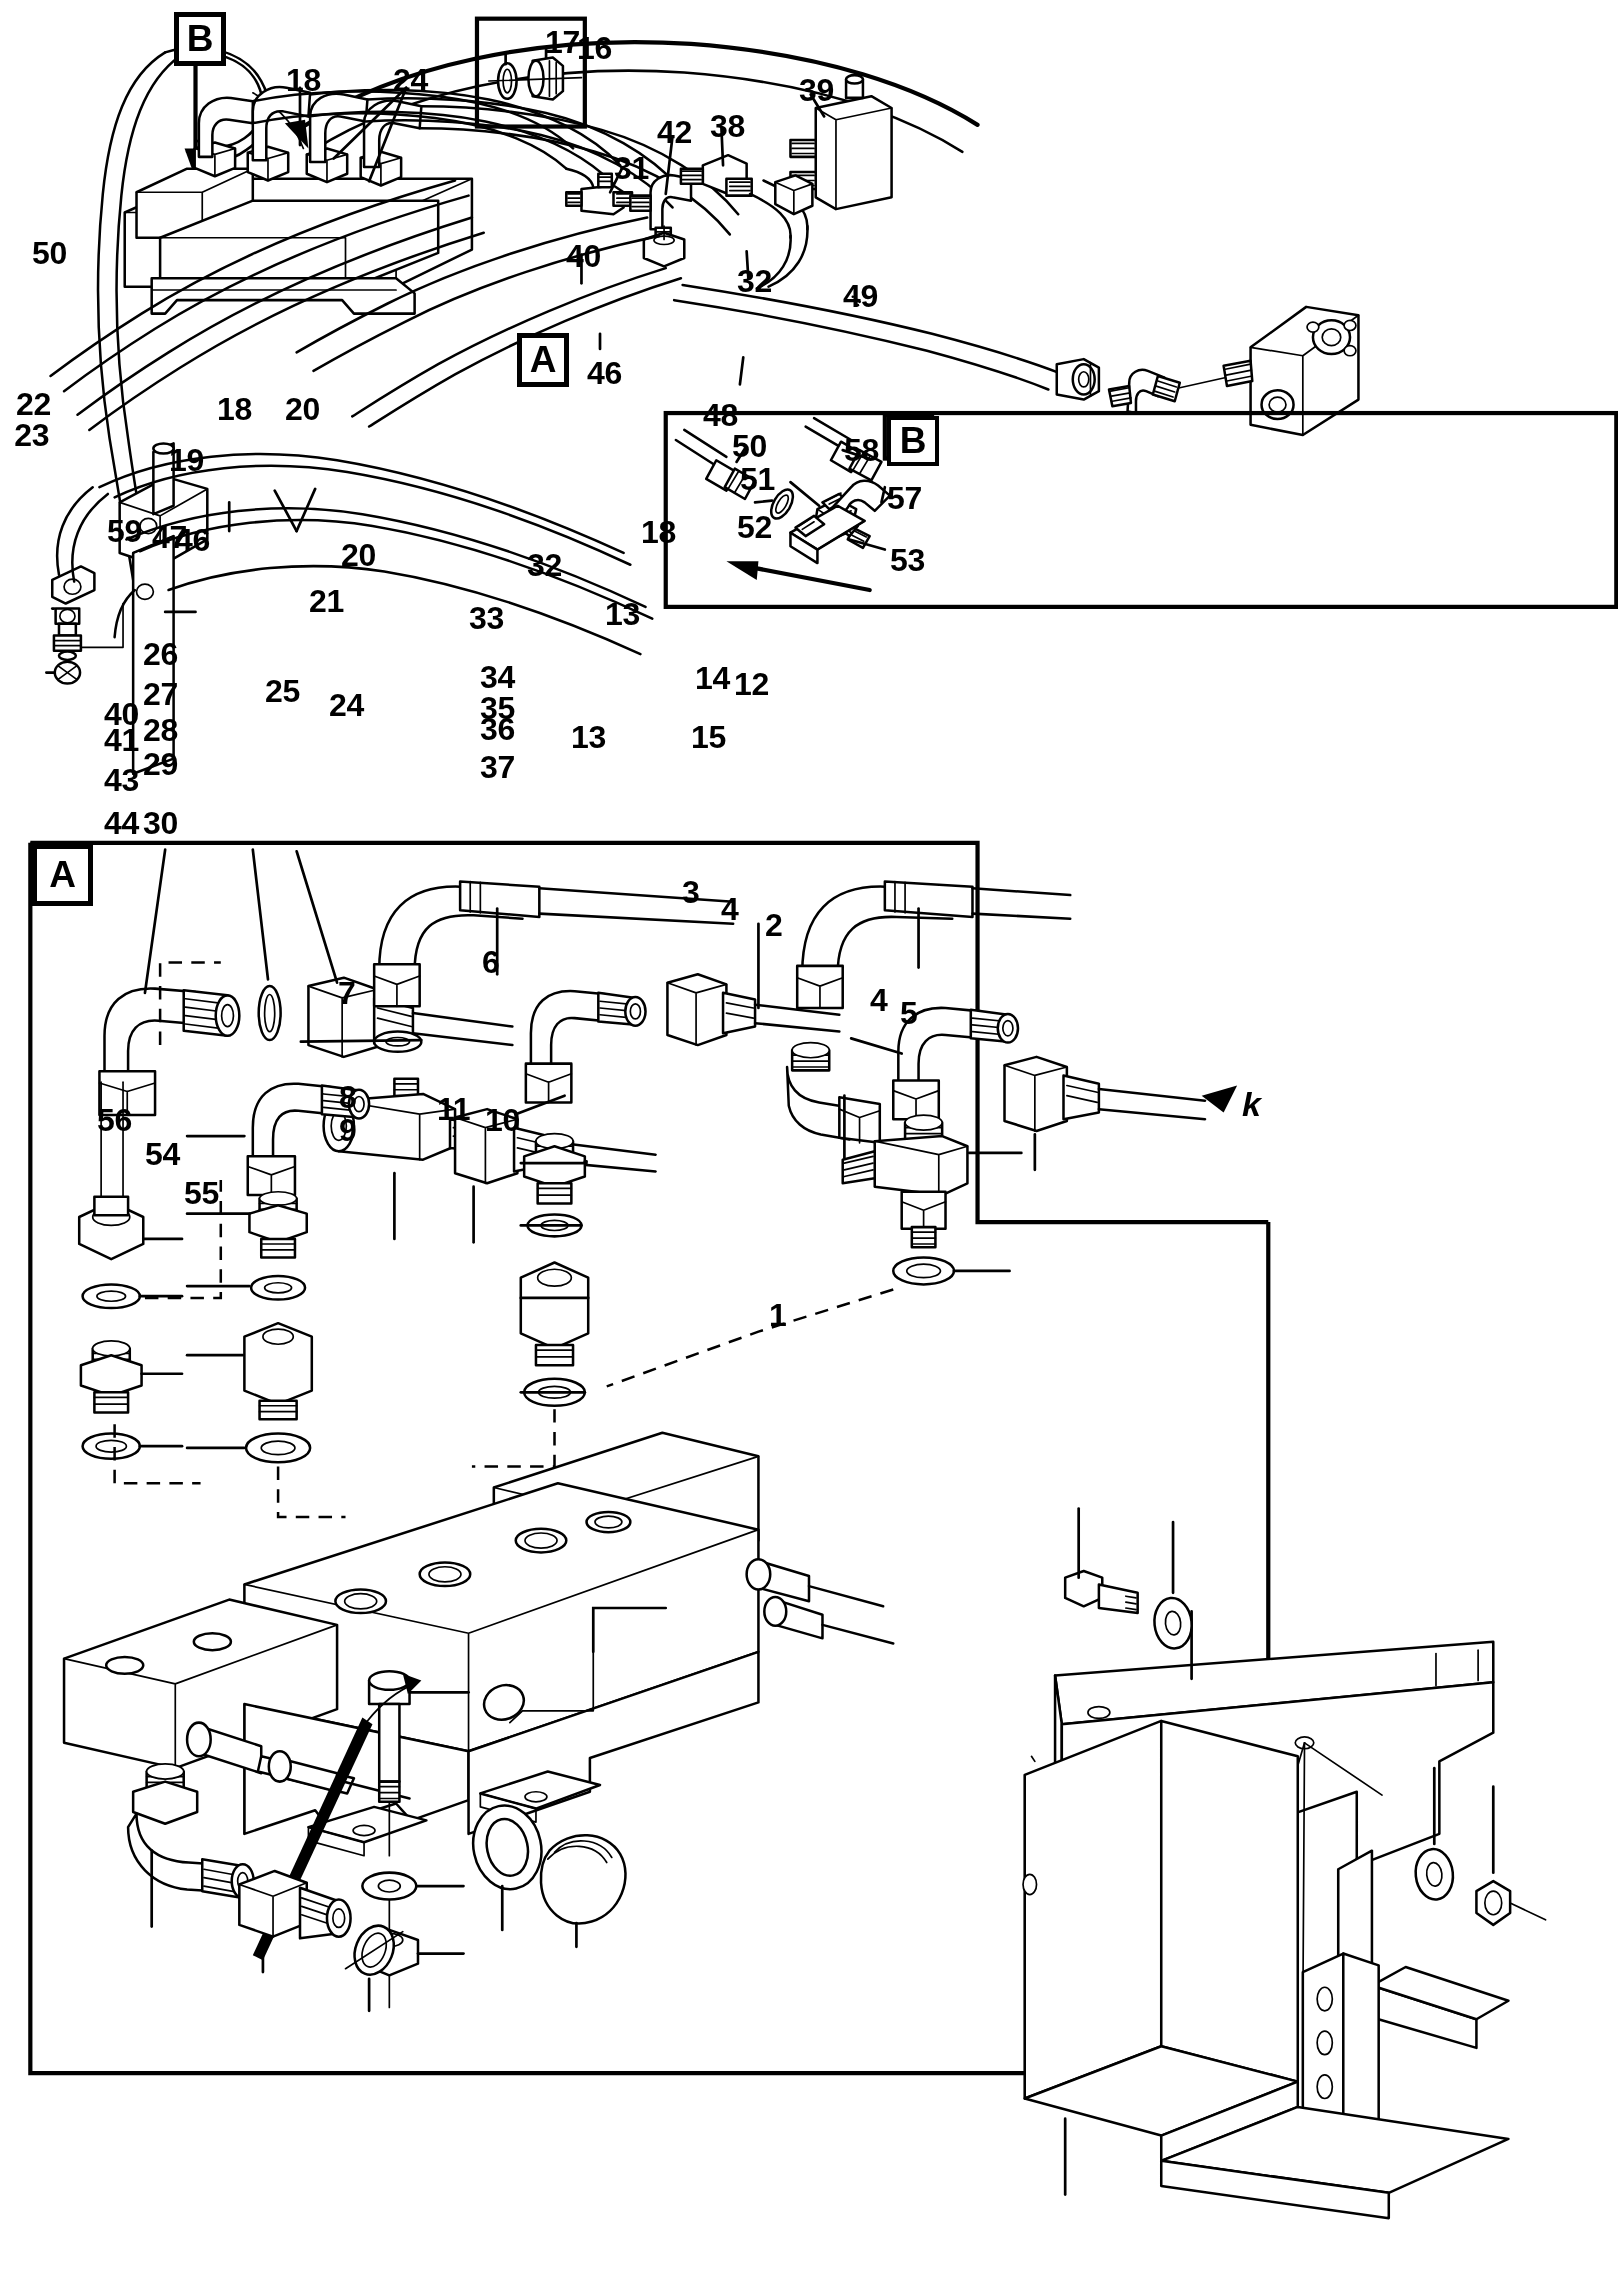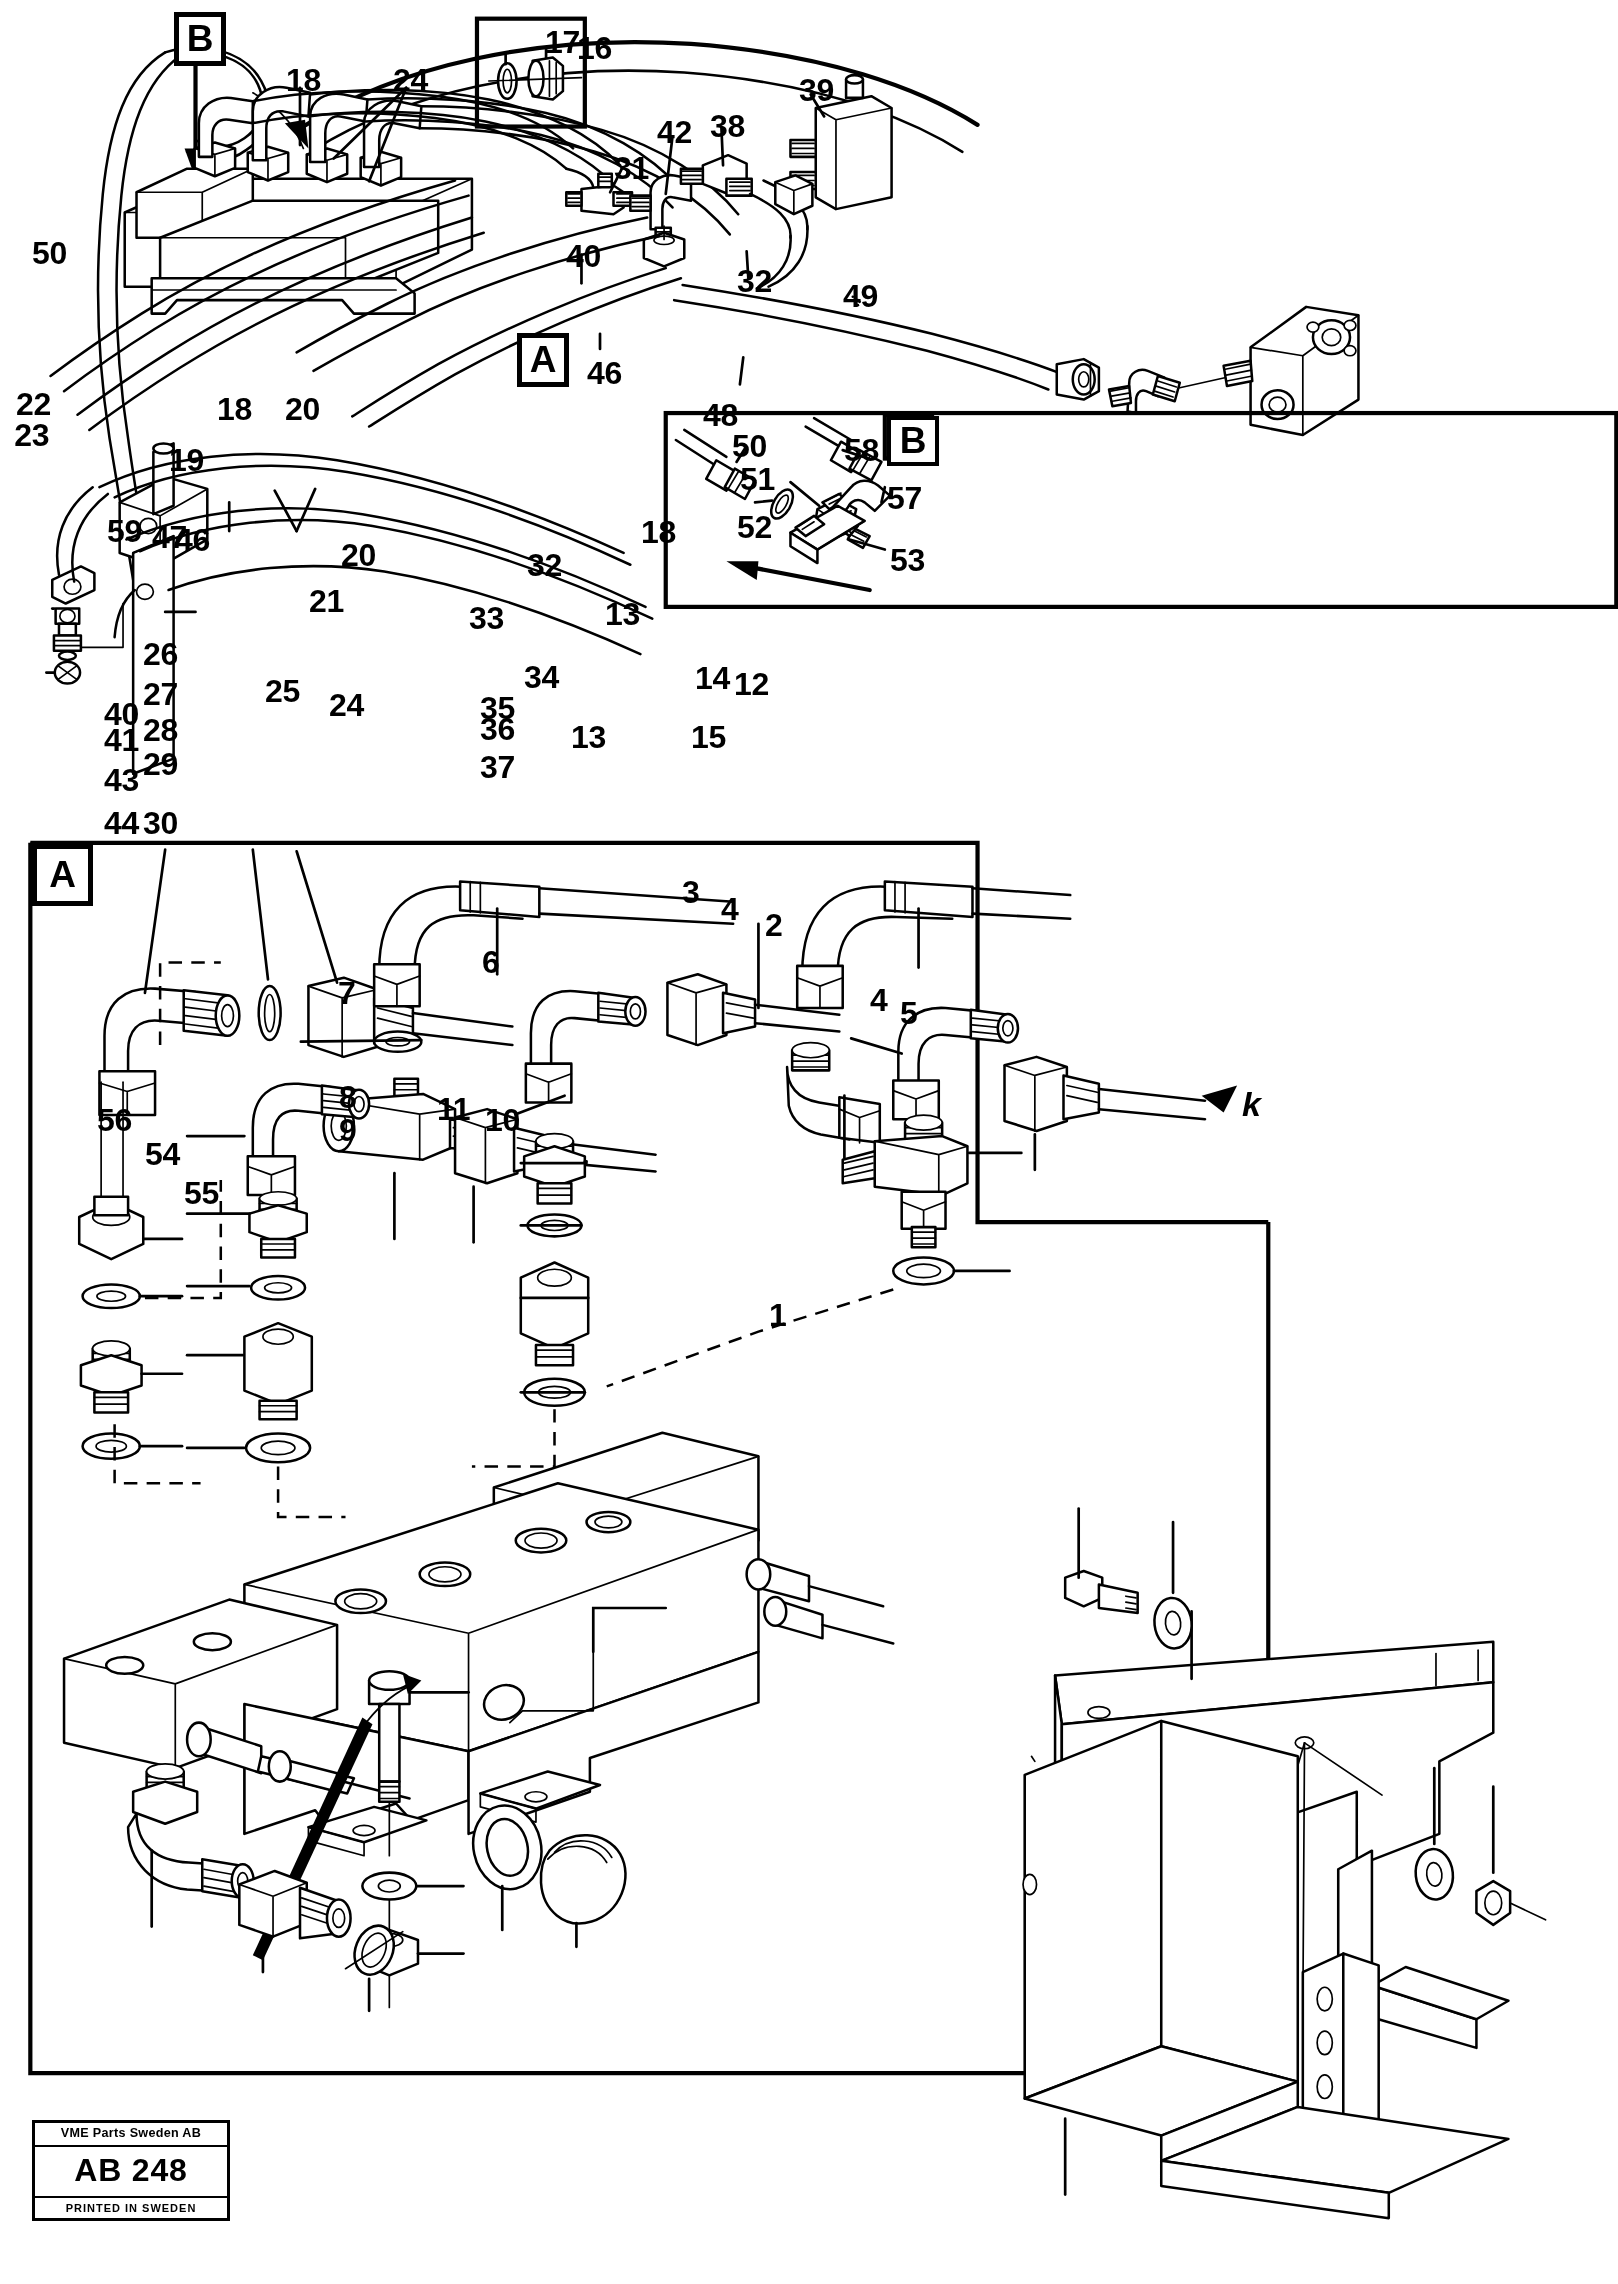--- a/index.html
+++ b/index.html
@@ -879,21 +879,21 @@
       <div class="callout n" style="left: 175px; top: 524px;">46</div>
       <div class="callout n" style="left: 341px; top: 539px;">20</div>
       <div class="callout n" style="left: 309px; top: 585px;">21</div>
       <div class="callout n" style="left: 527px; top: 549px;">32</div>
       <div class="callout n" style="left: 641px; top: 516px;">18</div>
       <div class="callout n" style="left: 469px; top: 602px;">33</div>
       <div class="callout n" style="left: 605px; top: 598px;">13</div>
       <div class="callout n" style="left: 143px; top: 638px;">26</div>
       <div class="callout n" style="left: 265px; top: 675px;">25</div>
       <div class="callout n" style="left: 329px; top: 689px;">24</div>
-      <div class="callout n" style="left: 480px; top: 661px; margin-left: 44px;">34</div>
+      <div class="callout n" style="left: 480px; top: 661px;">34</div>
       <div class="callout n" style="left: 695px; top: 662px;">14</div>
       <div class="callout n" style="left: 734px; top: 668px;">12</div>
       <div class="callout n" style="left: 143px; top: 678px;">27</div>
       <div class="callout n" style="left: 104px; top: 698px;">40</div>
       <div class="callout n" style="left: 480px; top: 692px;">35</div>
       <div class="callout n" style="left: 104px; top: 724px;">41</div>
       <div class="callout n" style="left: 143px; top: 714px;">28</div>
       <div class="callout n" style="left: 571px; top: 721px;">13</div>
       <div class="callout n" style="left: 691px; top: 721px;">15</div>
       <div class="callout n" style="left: 480px; top: 713px;">36</div>
@@ -912,20 +912,15 @@
       <div class="callout n" style="left: 437px; top: 1093px;">11</div>
       <div class="callout n" style="left: 485px; top: 1104px;">10</div>
       <div class="callout n" style="left: 339px; top: 1081px;">8</div>
       <div class="callout n" style="left: 339px; top: 1114px;">9</div>
       <div class="callout n" style="left: 97px; top: 1104px;">56</div>
       <div class="callout n" style="left: 145px; top: 1138px;">54</div>
       <div class="callout n" style="left: 184px; top: 1177px;">55</div>
       <div class="callout n" style="left: 769px; top: 1299px;">1</div>
     </div>
 
-  <div id="titleblock" style="left:32px;top:2120px;">
-    <div class="tb-row tb-top">VME Parts Sweden AB</div>
-    <div class="tb-row tb-mid">AB 248</div>
-    <div class="tb-row tb-bot">PRINTED IN SWEDEN</div>
-  </div>
 
 </div>
 
 
 </body></html>

